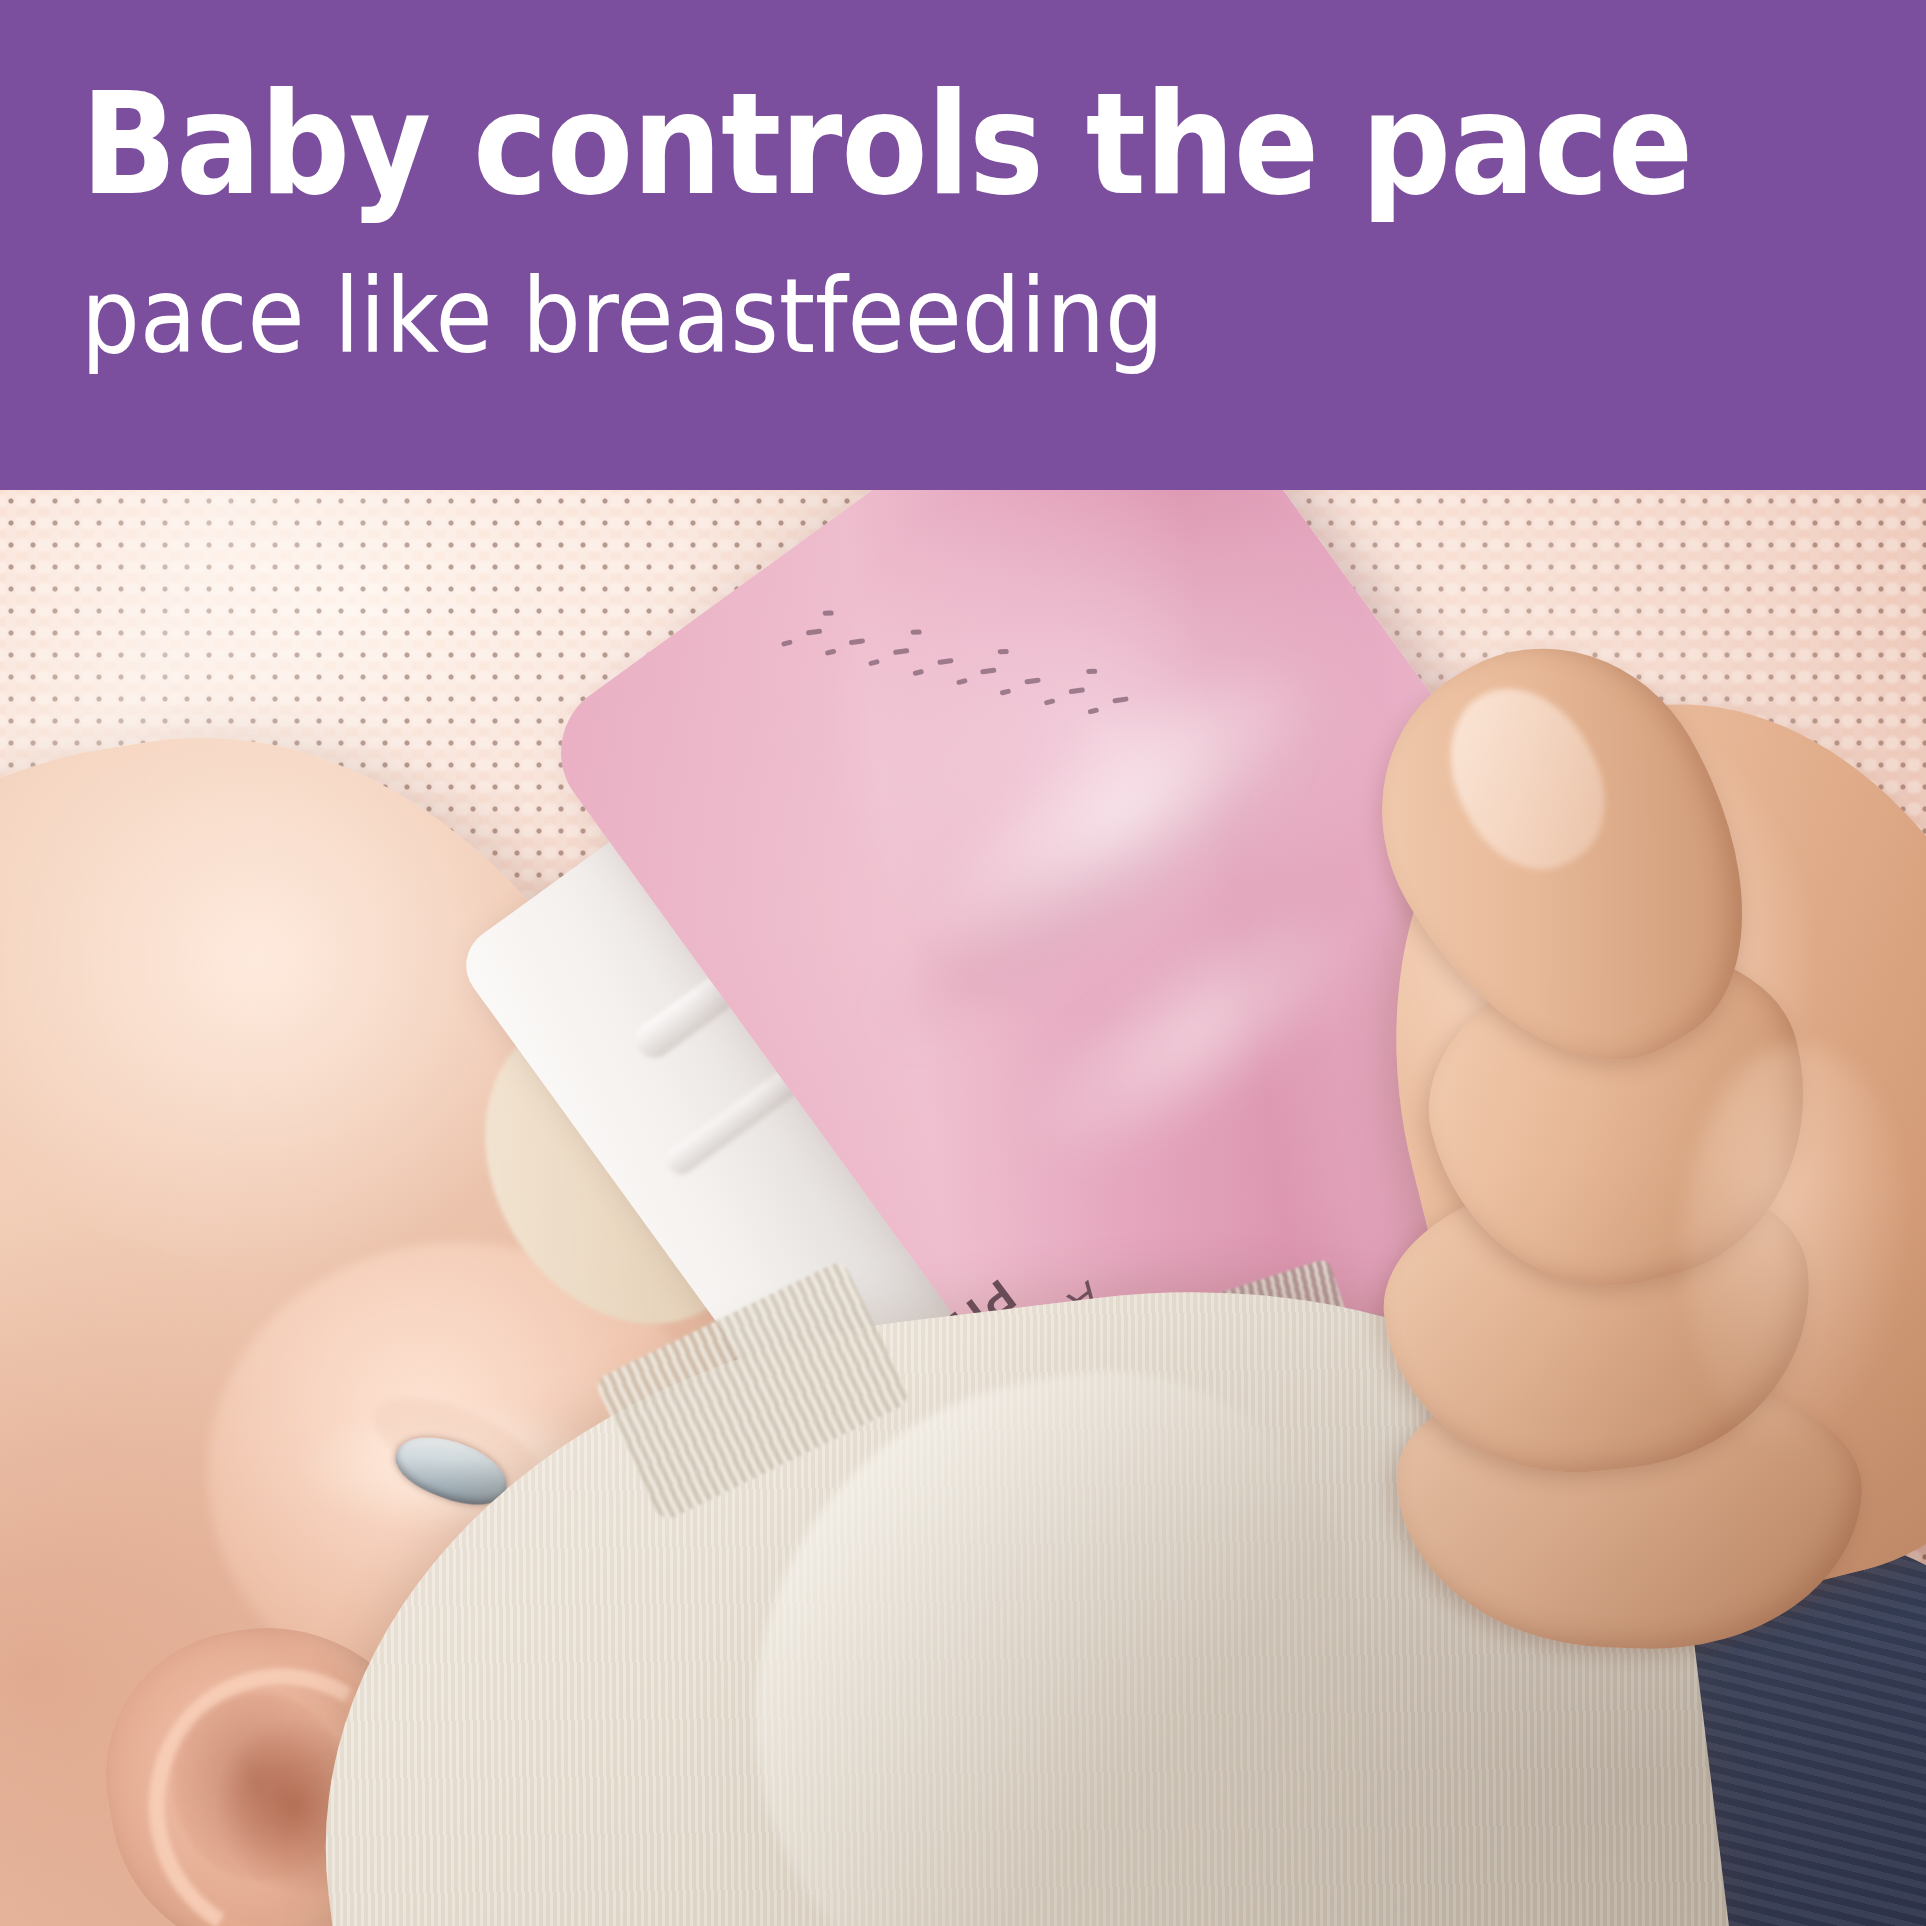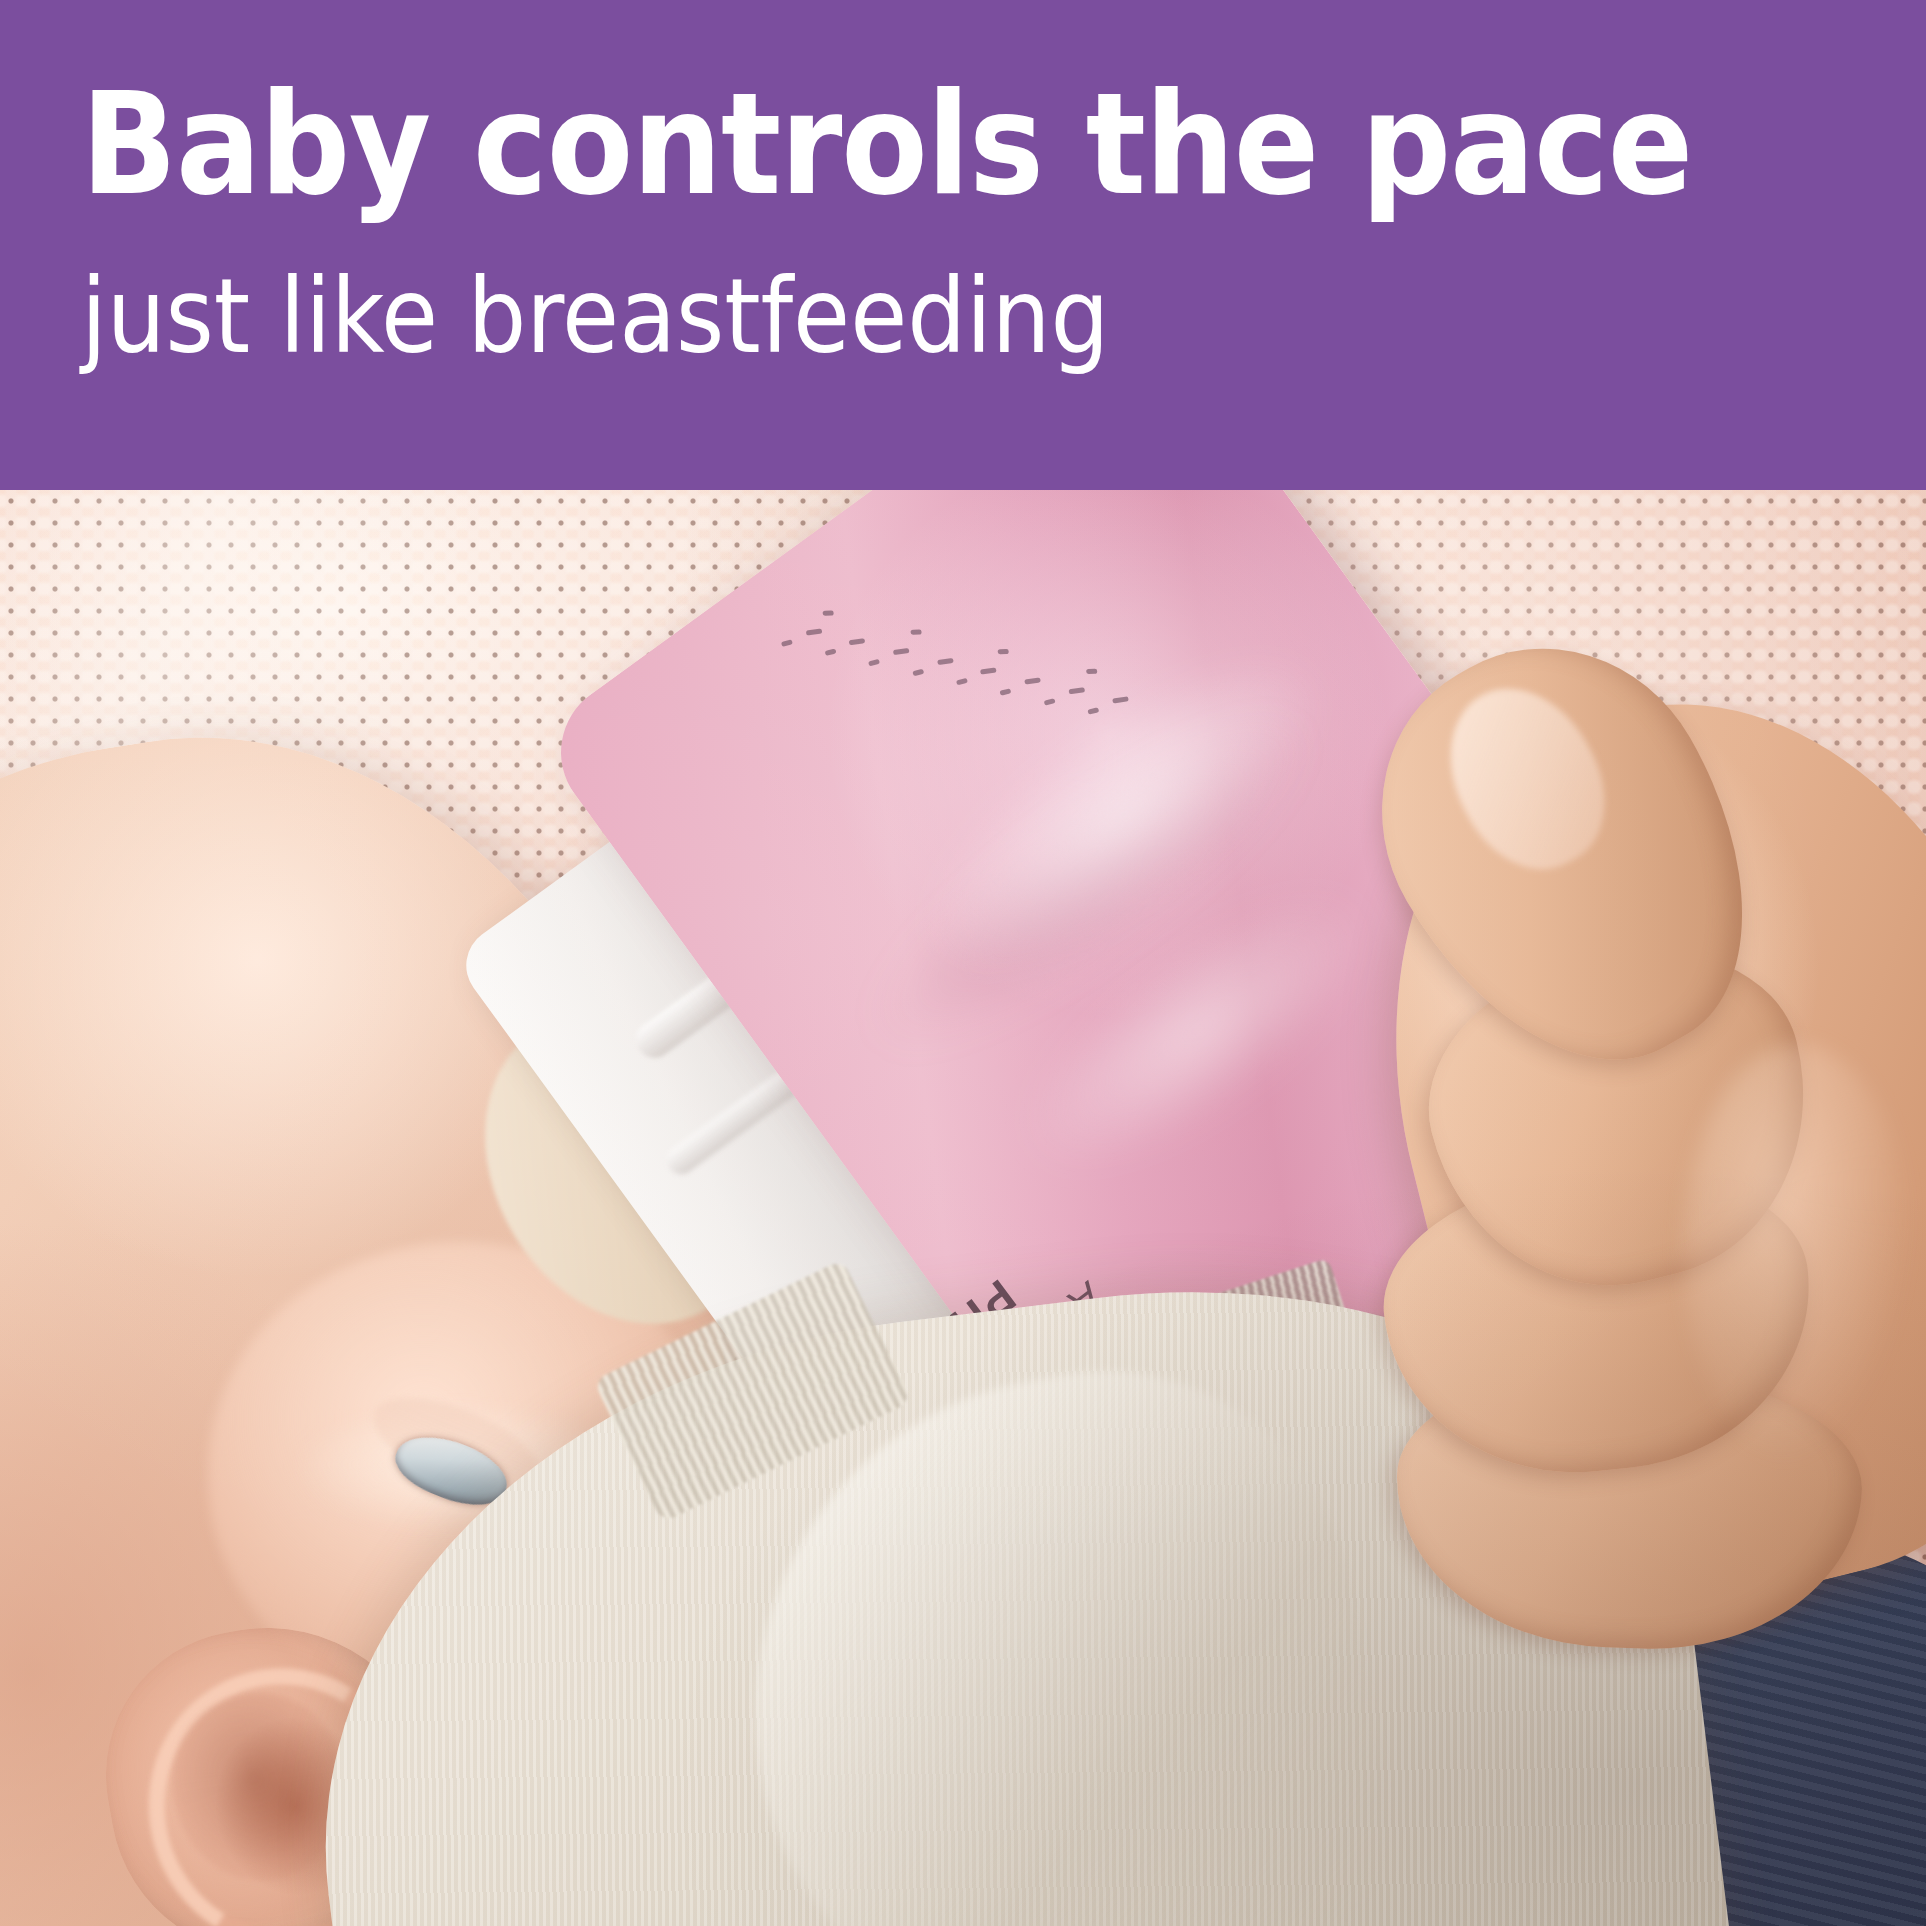--- a/index.html
+++ b/index.html
@@ -442,21 +442,21 @@
     pointer-events:none;
   }
 </style>
 </head>
 <body>
 
 <div id="stage">
 
   <div id="header">
     <div id="headline" style="font-size: 140px;">Baby controls the pace</div>
-    <div id="subtitle">just like breastfeeding</div>
+    <div id="subtitle">pace like breastfeeding</div>
   </div>
 
   <div id="photo">
 
     <div class="blanket"></div>
     <div class="knit"></div>
     <div class="knit2"></div>
     <div class="drape"></div>
 
     <div class="baby-head"></div>

